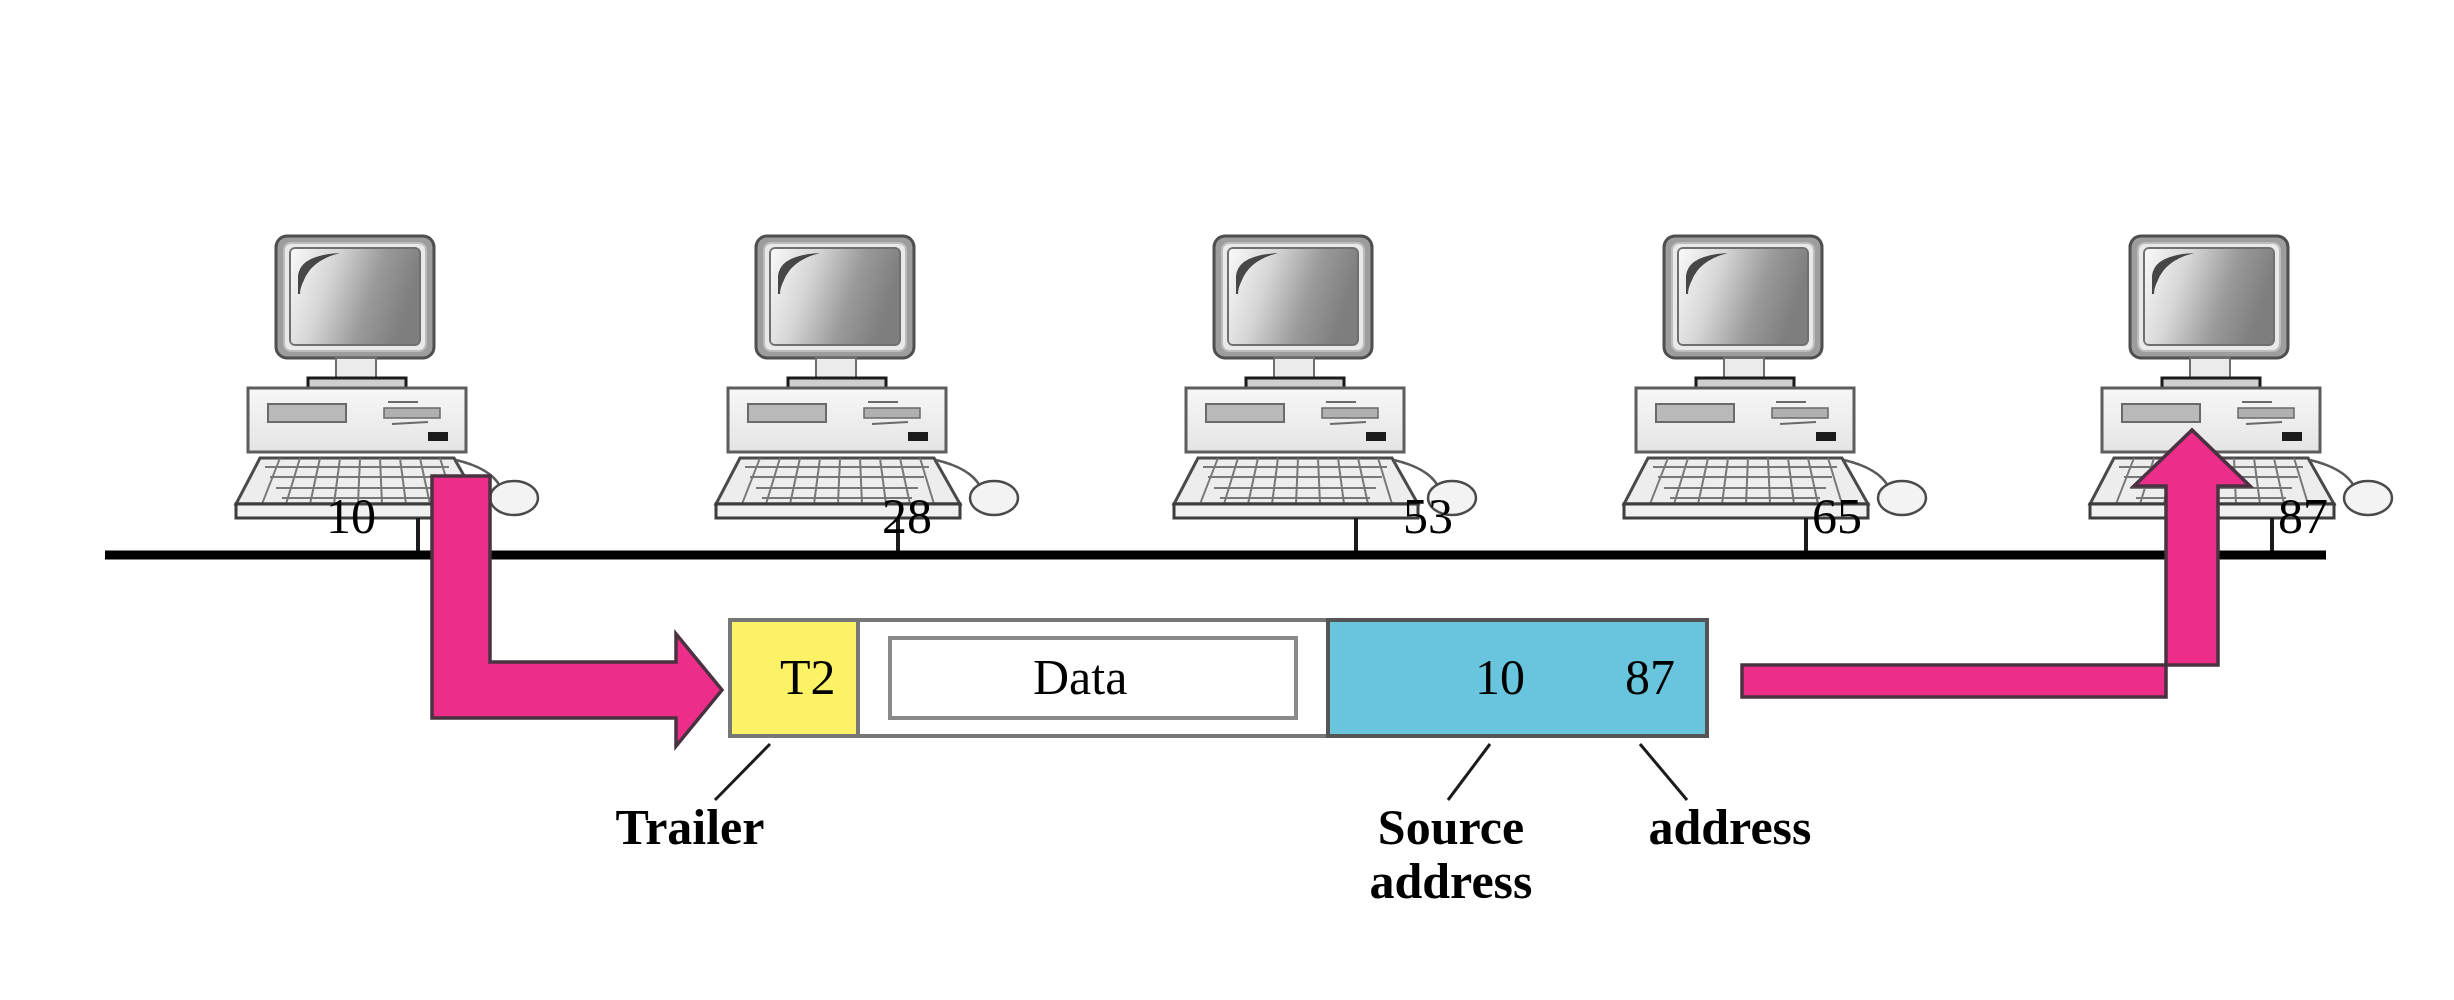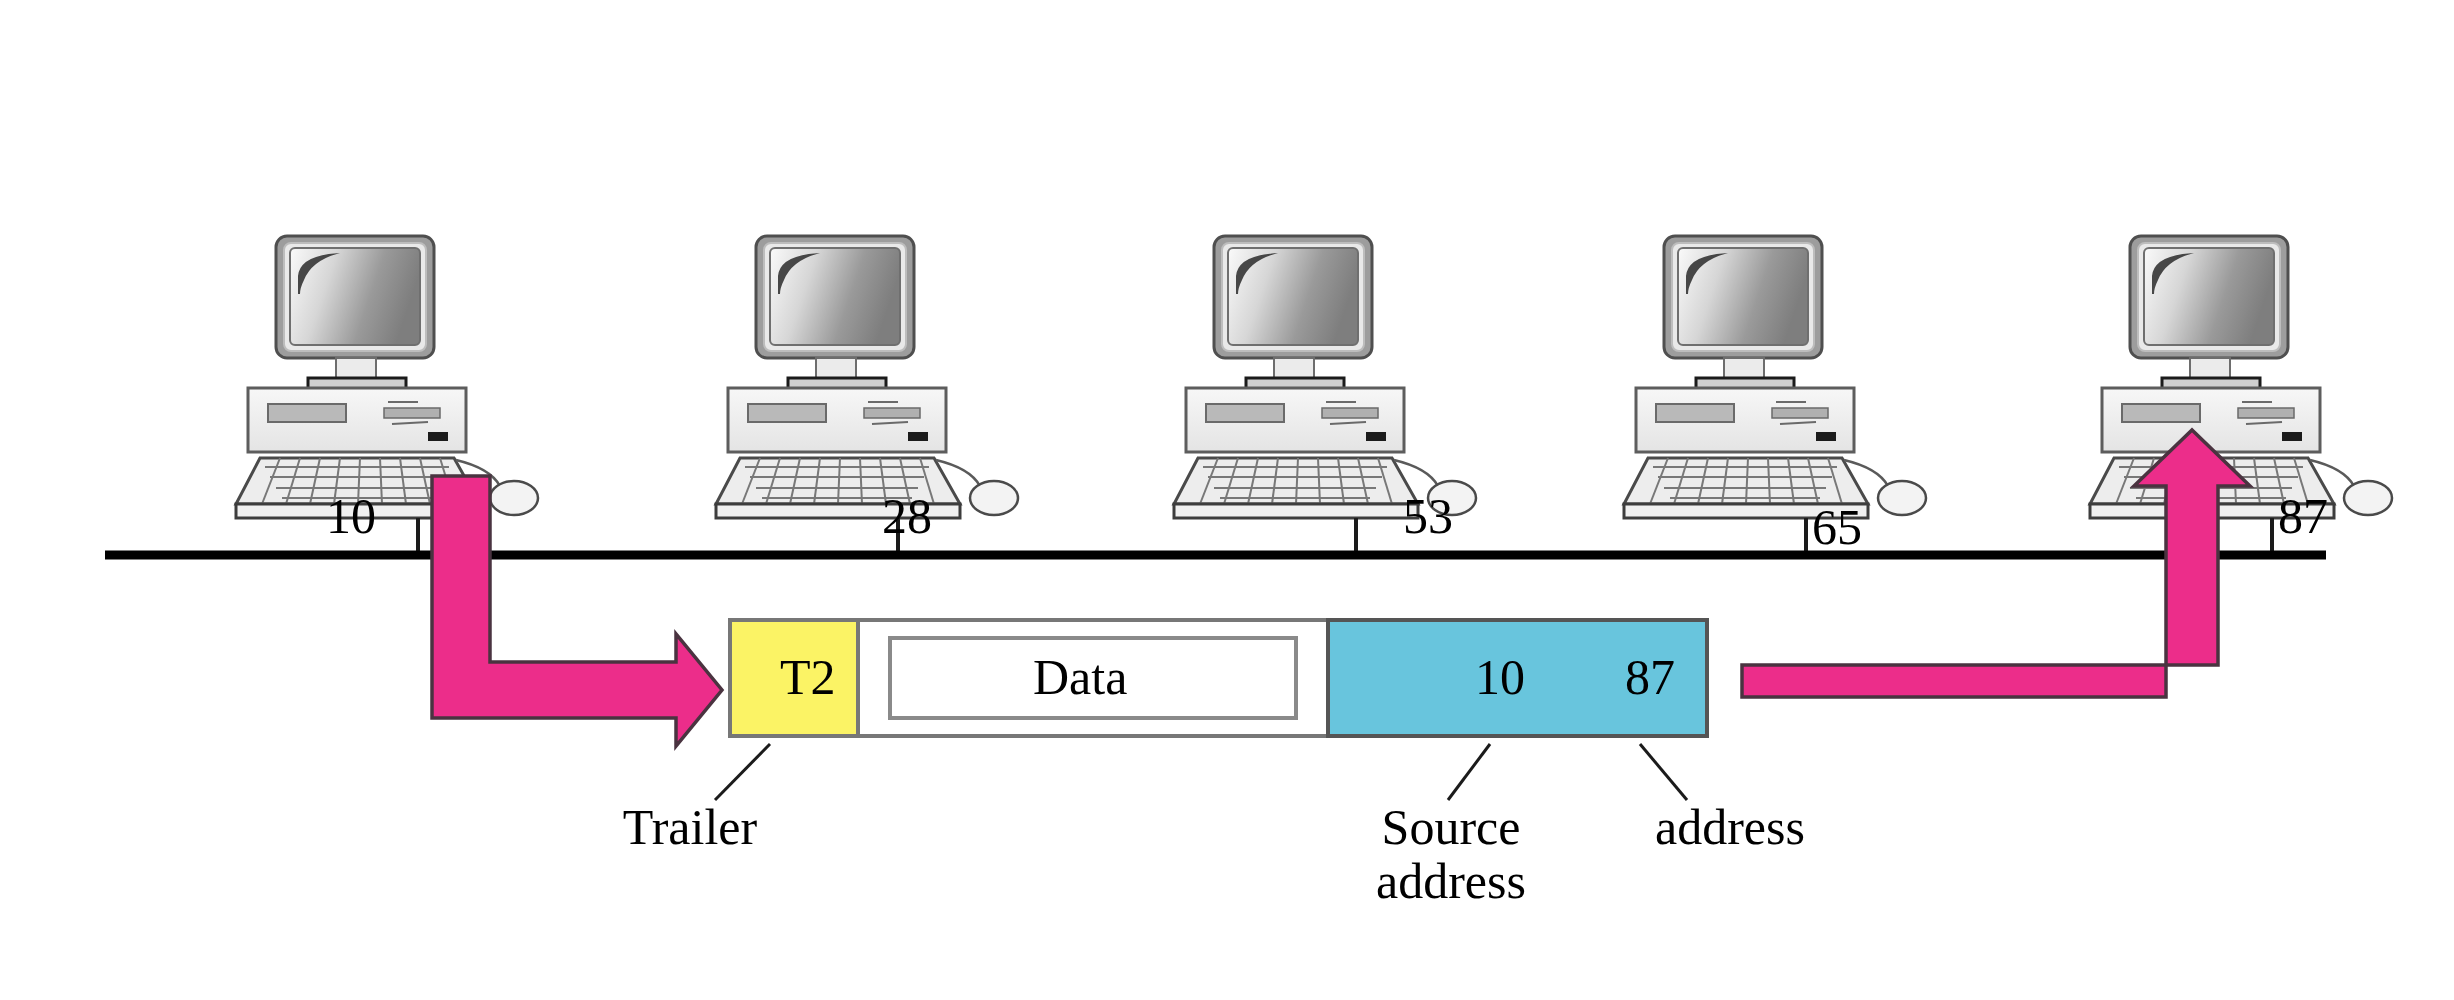--- a/index.html
+++ b/index.html
@@ -35,20 +35,21 @@
   }
   .station-label {
     font-size: 50px;
   }
   .frame-text {
     font-size: 50px;
   }
   .caption {
     font-size: 50px;
     text-align: center;
+    font-weight: bold;
   }
 </style>
 </head>
 <body>
 
 <div id="stage">
 
   <svg width="2454" height="1000" viewBox="0 0 2454 1000">
     <defs>
       <linearGradient id="screenGrad" x1="0" y1="0" x2="1" y2="0.25">
@@ -167,21 +168,21 @@
     <rect x="1328" y="620" width="379" height="116" fill="#68c5dd" stroke="#555555" stroke-width="4"></rect>
 
     <line x1="770" y1="744" x2="715" y2="800" stroke="#1b1b1b" stroke-width="3"></line>
     <line x1="1490" y1="744" x2="1448" y2="800" stroke="#1b1b1b" stroke-width="3"></line>
     <line x1="1640" y1="744" x2="1687" y2="800" stroke="#1b1b1b" stroke-width="3"></line>
   </svg>
 
   <div class="station-label" style="left:326px; top:489px;">10</div>
   <div class="station-label" style="left:882px; top:489px;">28</div>
   <div class="station-label" style="left:1362px; top:489px;margin-left:41px;">53</div>
-  <div class="station-label" style="left:1812px; top:489px;margin-top:11px;">65</div>
+  <div class="station-label" style="left:1812px; top:489px;">65</div>
   <div class="station-label" style="left:2278px; top:489px;">87</div>
 
   <div class="frame-text" style="left:764px; top:650px;margin-left:16px;">T2</div>
   <div class="frame-text" style="left:1033px; top:650px;">Data</div>
   <div class="frame-text" style="left:1475px; top:650px;">10</div>
   <div class="frame-text" style="left:1625px; top:650px;">87</div>
 
   <div class="caption" style="left:580px; top:800px; width:220px;">Trailer</div>
 
   <div class="caption" style="left:1336px; top:800px; width:230px;text-align:center;">

